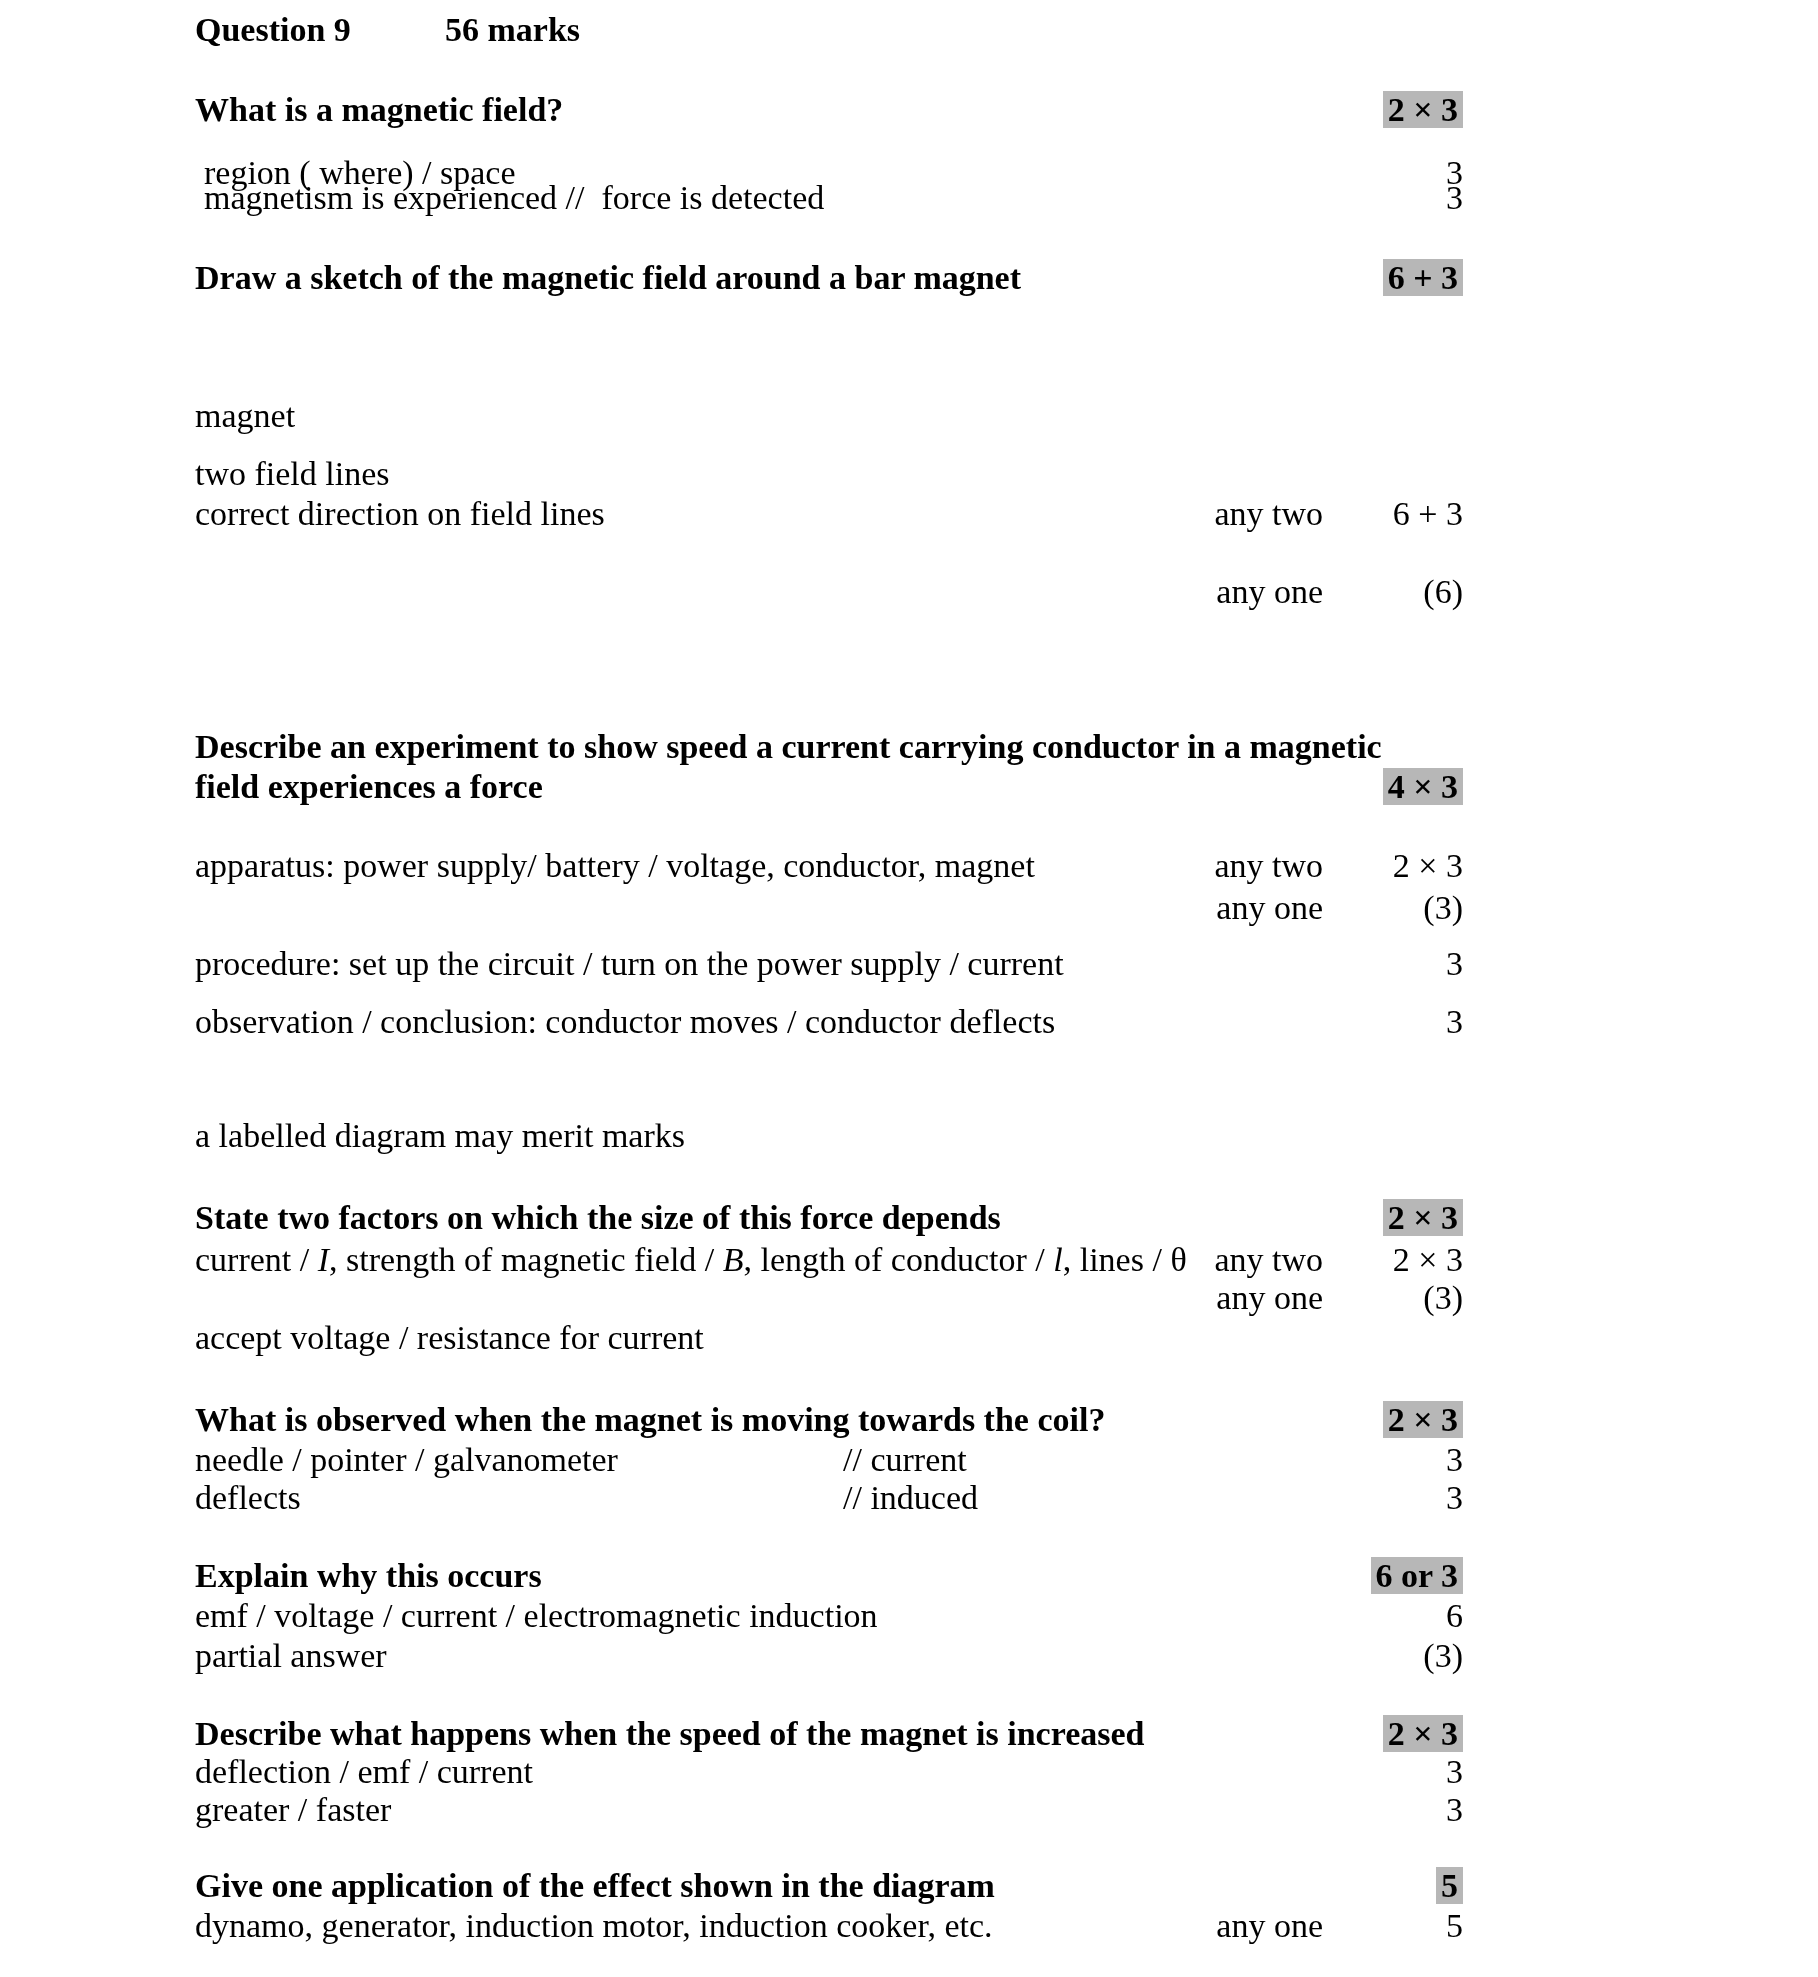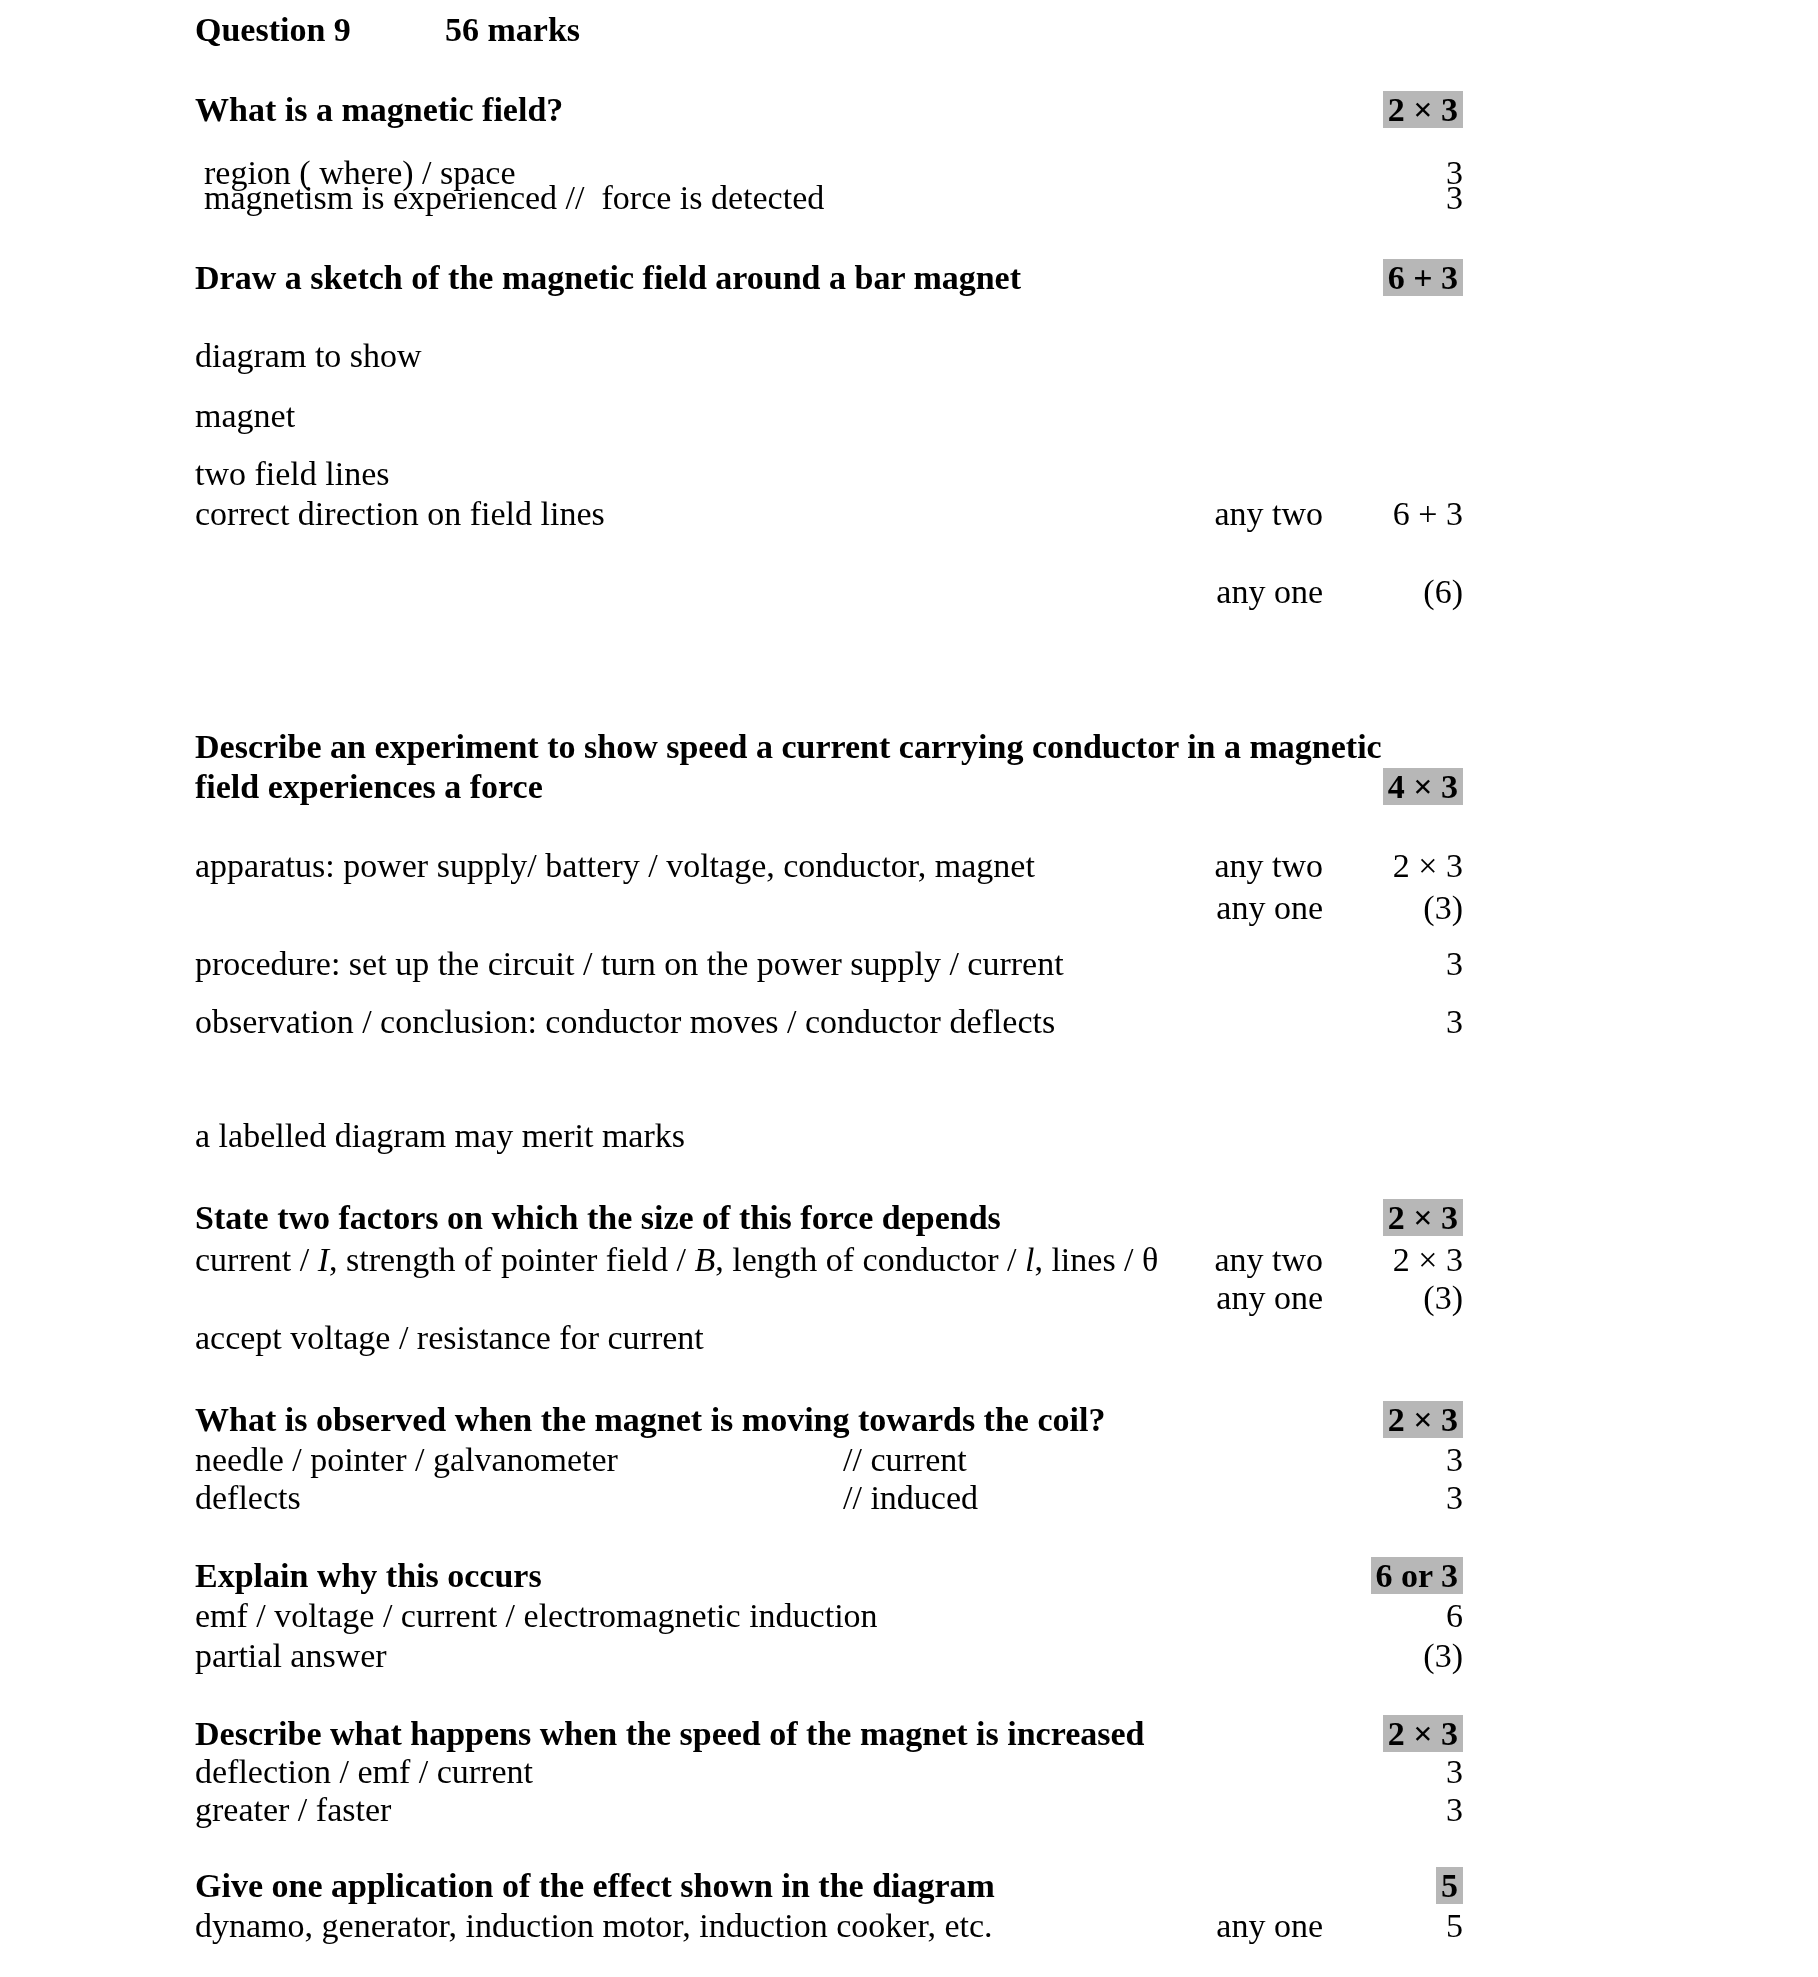--- a/index.html
+++ b/index.html
@@ -49,23 +49,20 @@
   </div>
   <div class="row" style="top:178px">
     <div class="main"><span class="ind">magnetism is experienced //&nbsp; force is detected</span></div>
     <div class="mark">3</div>
   </div>
 
   <div class="row" style="top:258px">
     <div class="main b">Draw a sketch of the magnetic field around a bar magnet</div>
     <div class="mark"><span class="hl">6 + 3</span></div>
   </div>
-  <div class="row" style="top:336px">
-    <div class="main">diagram to show</div>
-  </div>
   <div class="row" style="top:454px">
     <div class="main">two field lines</div>
   </div>
   <div class="row" style="top:396px">
     <div class="main">magnet</div>
   </div>
   <div class="row" style="top:494px">
     <div class="main">correct direction on field lines</div>
     <div class="qual">any two</div>
     <div class="mark">6 + 3</div>
@@ -103,21 +100,21 @@
   </div>
   <div class="row" style="top:1116px">
     <div class="main">a labelled diagram may merit marks</div>
   </div>
 
   <div class="row" style="top:1198px">
     <div class="main b">State two factors on which the size of this force depends</div>
     <div class="mark"><span class="hl">2 × 3</span></div>
   </div>
   <div class="row" style="top:1240px">
-    <div class="main"><span>current / </span><i>I</i><span>, strength of pointer field / </span><i>B</i><span>, length of conductor / </span><i>l</i><span>, lines / θ</span></div>
+    <div class="main"><span>current / </span><i>I</i><span>, strength of magnetic field / </span><i>B</i><span>, length of conductor / </span><i>l</i><span>, lines / θ</span></div>
     <div class="qual">any two</div>
     <div class="mark">2 × 3</div>
   </div>
   <div class="row" style="top:1278px">
     <div class="main"></div>
     <div class="qual">any one</div>
     <div class="mark">(3)</div>
   </div>
   <div class="row" style="top:1318px">
     <div class="main">accept voltage / resistance for current</div>

